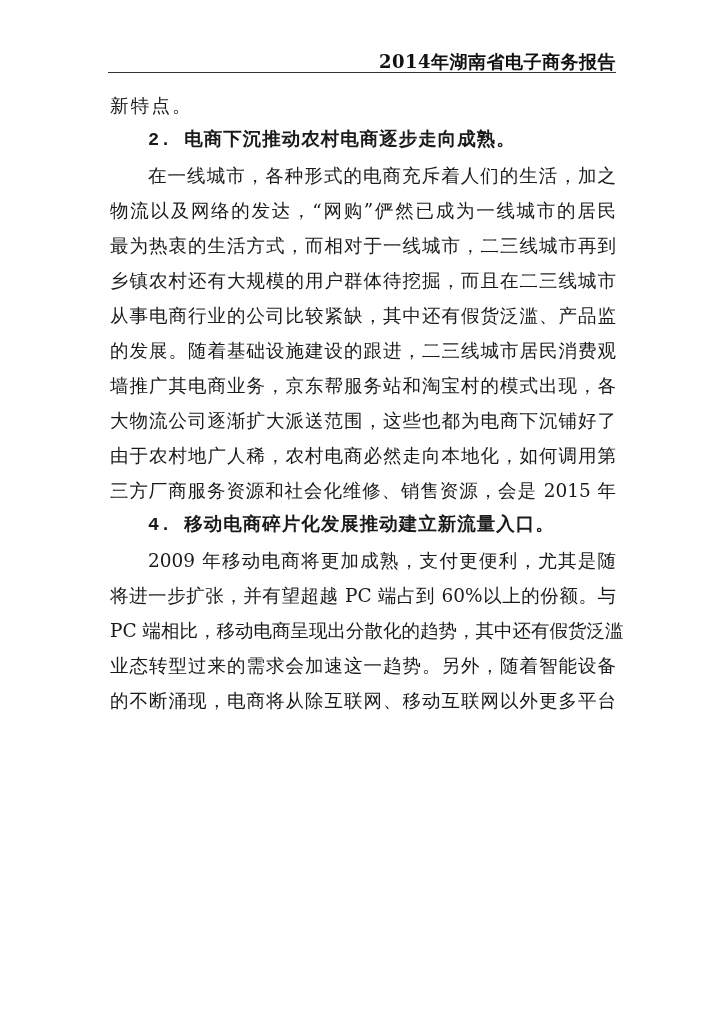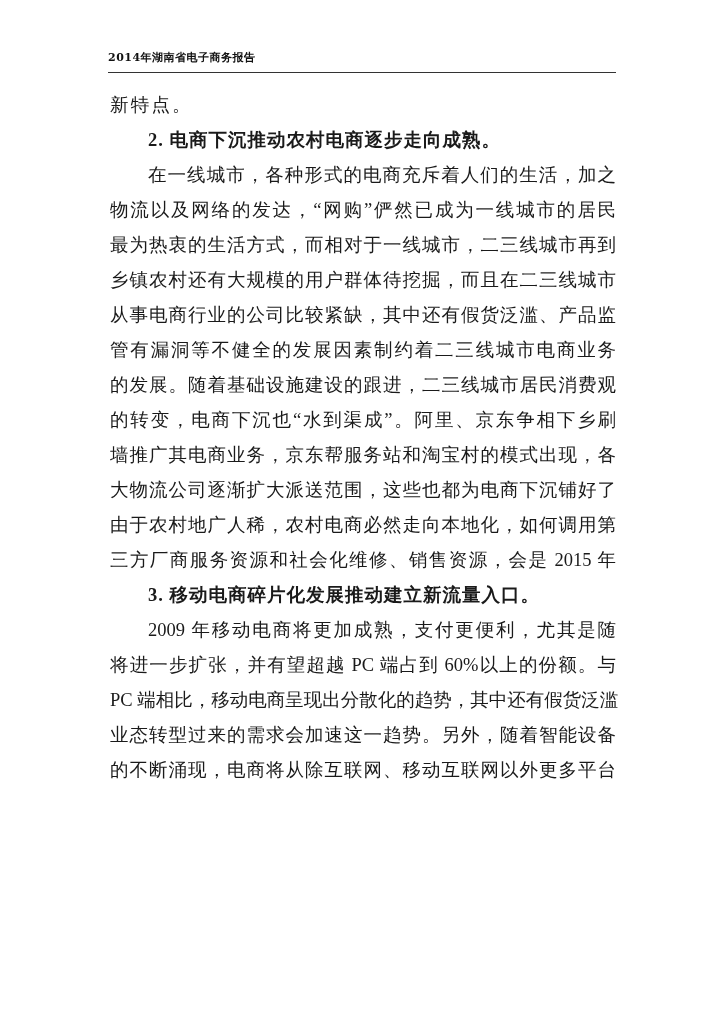--- a/index.html
+++ b/index.html
@@ -1,48 +1,46 @@
 <!DOCTYPE html>
 <html><head>
 <meta charset="utf-8">
 <style>
   html, body { margin: 0; padding: 0; background: #ffffff; }
   body { width: 724px; height: 1024px; position: relative; overflow: hidden;
          font-family: "DejaVu Serif", "Liberation Serif", serif; color: #1a1a1a; }
-  .header { position: absolute; left: 108px; top: 50px; width: 508px; text-align: left;
-            font-size: 11px; font-weight: bold; letter-spacing: 0.5px; color: #111; }
+  .header { position: absolute; left: 108px; top: 50px; width: 508px; text-align: right;
+            font-size: 18px; font-weight: bold; letter-spacing: 0.5px; color: #111; }
   .header-rule { position: absolute; left: 108px; top: 72px; width: 508px; height: 0;
                  border-top: 1.5px solid #333; }
   .body { position: absolute; left: 110px; top: 88px; width: 506px; }
   .line { height: 35px; line-height: 35px; font-size: 18.5px; white-space: nowrap;
-          letter-spacing: 2.2px; font-family: Liberation Serif, serif; }
+          letter-spacing: 2.2px; }
   .line.indent { padding-left: 38px; }
-  .line.heading { padding-left: 38px; font-weight: bold; font-family: Liberation Serif, serif; letter-spacing: 1px; }
+  .line.heading { padding-left: 38px; font-weight: bold; font-family: Liberation Mono, monospace; letter-spacing: 1px; }
   .line.justify { text-align: justify; text-align-last: justify; letter-spacing: 0; }
 </style>
 </head>
 <body>
 
 <div class="header">2014年湖南省电子商务报告</div>
 <div class="header-rule"></div>
 
 <div class="body">
   <div class="line">新特点。</div>
   <div class="line heading">2. 电商下沉推动农村电商逐步走向成熟。</div>
   <div class="line indent justify">在一线城市，各种形式的电商充斥着人们的生活，加之</div>
   <div class="line justify">物流以及网络的发达，“网购”俨然已成为一线城市的居民</div>
   <div class="line justify">最为热衷的生活方式，而相对于一线城市，二三线城市再到</div>
   <div class="line justify">乡镇农村还有大规模的用户群体待挖掘，而且在二三线城市</div>
   <div class="line justify">从事电商行业的公司比较紧缺，其中还有假货泛滥、产品监</div>
-  <div class="line justify">管有漏洞等不健全的发展因素制约着二三线城市电商业务</div>
   <div class="line justify">的发展。随着基础设施建设的跟进，二三线城市居民消费观</div>
-  <div class="line justify">的转变，电商下沉也“水到渠成”。阿里、京东争相下乡刷</div>
   <div class="line justify">墙推广其电商业务，京东帮服务站和淘宝村的模式出现，各</div>
   <div class="line justify">大物流公司逐渐扩大派送范围，这些也都为电商下沉铺好了</div>
   <div class="line justify">由于农村地广人稀，农村电商必然走向本地化，如何调用第</div>
   <div class="line justify">三方厂商服务资源和社会化维修、销售资源，会是 2015 年</div>
-  <div class="line heading">3. 移动电商碎片化发展推动建立新流量入口。</div>
+  <div class="line heading">4. 移动电商碎片化发展推动建立新流量入口。</div>
   <div class="line indent justify">2009 年移动电商将更加成熟，支付更便利，尤其是随</div>
   <div class="line justify">将进一步扩张，并有望超越 PC 端占到 60%以上的份额。与</div>
   <div class="line justify">PC 端相比，移动电商呈现出分散化的趋势，其中还有假货泛滥</div>
   <div class="line justify">业态转型过来的需求会加速这一趋势。另外，随着智能设备</div>
   <div class="line justify">的不断涌现，电商将从除互联网、移动互联网以外更多平台</div>
 </div>
 
 </body></html>

